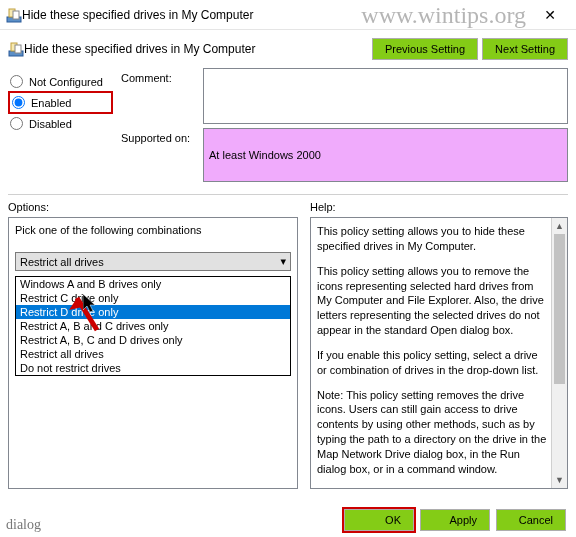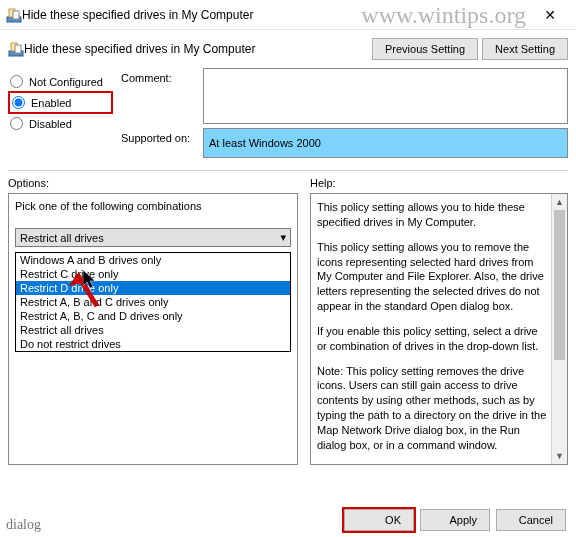--- a/index.html
+++ b/index.html
@@ -40,21 +40,21 @@
   }
   .content { padding: 4px 8px 0 8px; }
   .header-row {
     display: flex;
     align-items: center;
     margin: 4px 0 8px 0;
   }
   .header-title { flex: 1; font-size: 12px; }
   .nav-buttons { display: flex; gap: 4px; }
   .btn {
-    background: #e5e5e5;
+    background: #84cc16;
     border: 1px solid #adadad;
     padding: 4px 12px;
     font-size: 11px;
     cursor: pointer;
   }
   .config-section {
     display: flex;
     gap: 8px;
     border-bottom: 1px solid #d0d0d0;
     padding-bottom: 8px;
@@ -72,22 +72,22 @@
   .field-label { width: 82px; padding-top: 4px; }
   .comment-box {
     flex: 1;
     height: 56px;
     border: 1px solid #828790;
     background: #fff;
   }
   .supported-box {
     flex: 1;
     border: 1px solid #828790;
-    background: #7dd3fc;
-    padding: 8px 5px;
+    background: #f0abfc;
+    padding: 20px 5px;
   }
   .bottom-split {
     display: flex;
     gap: 12px;
     margin-top: 6px;
     height: 288px;
   }
   .panel-title { padding-bottom: 4px; }
   .options-panel, .help-panel {
     display: flex;

